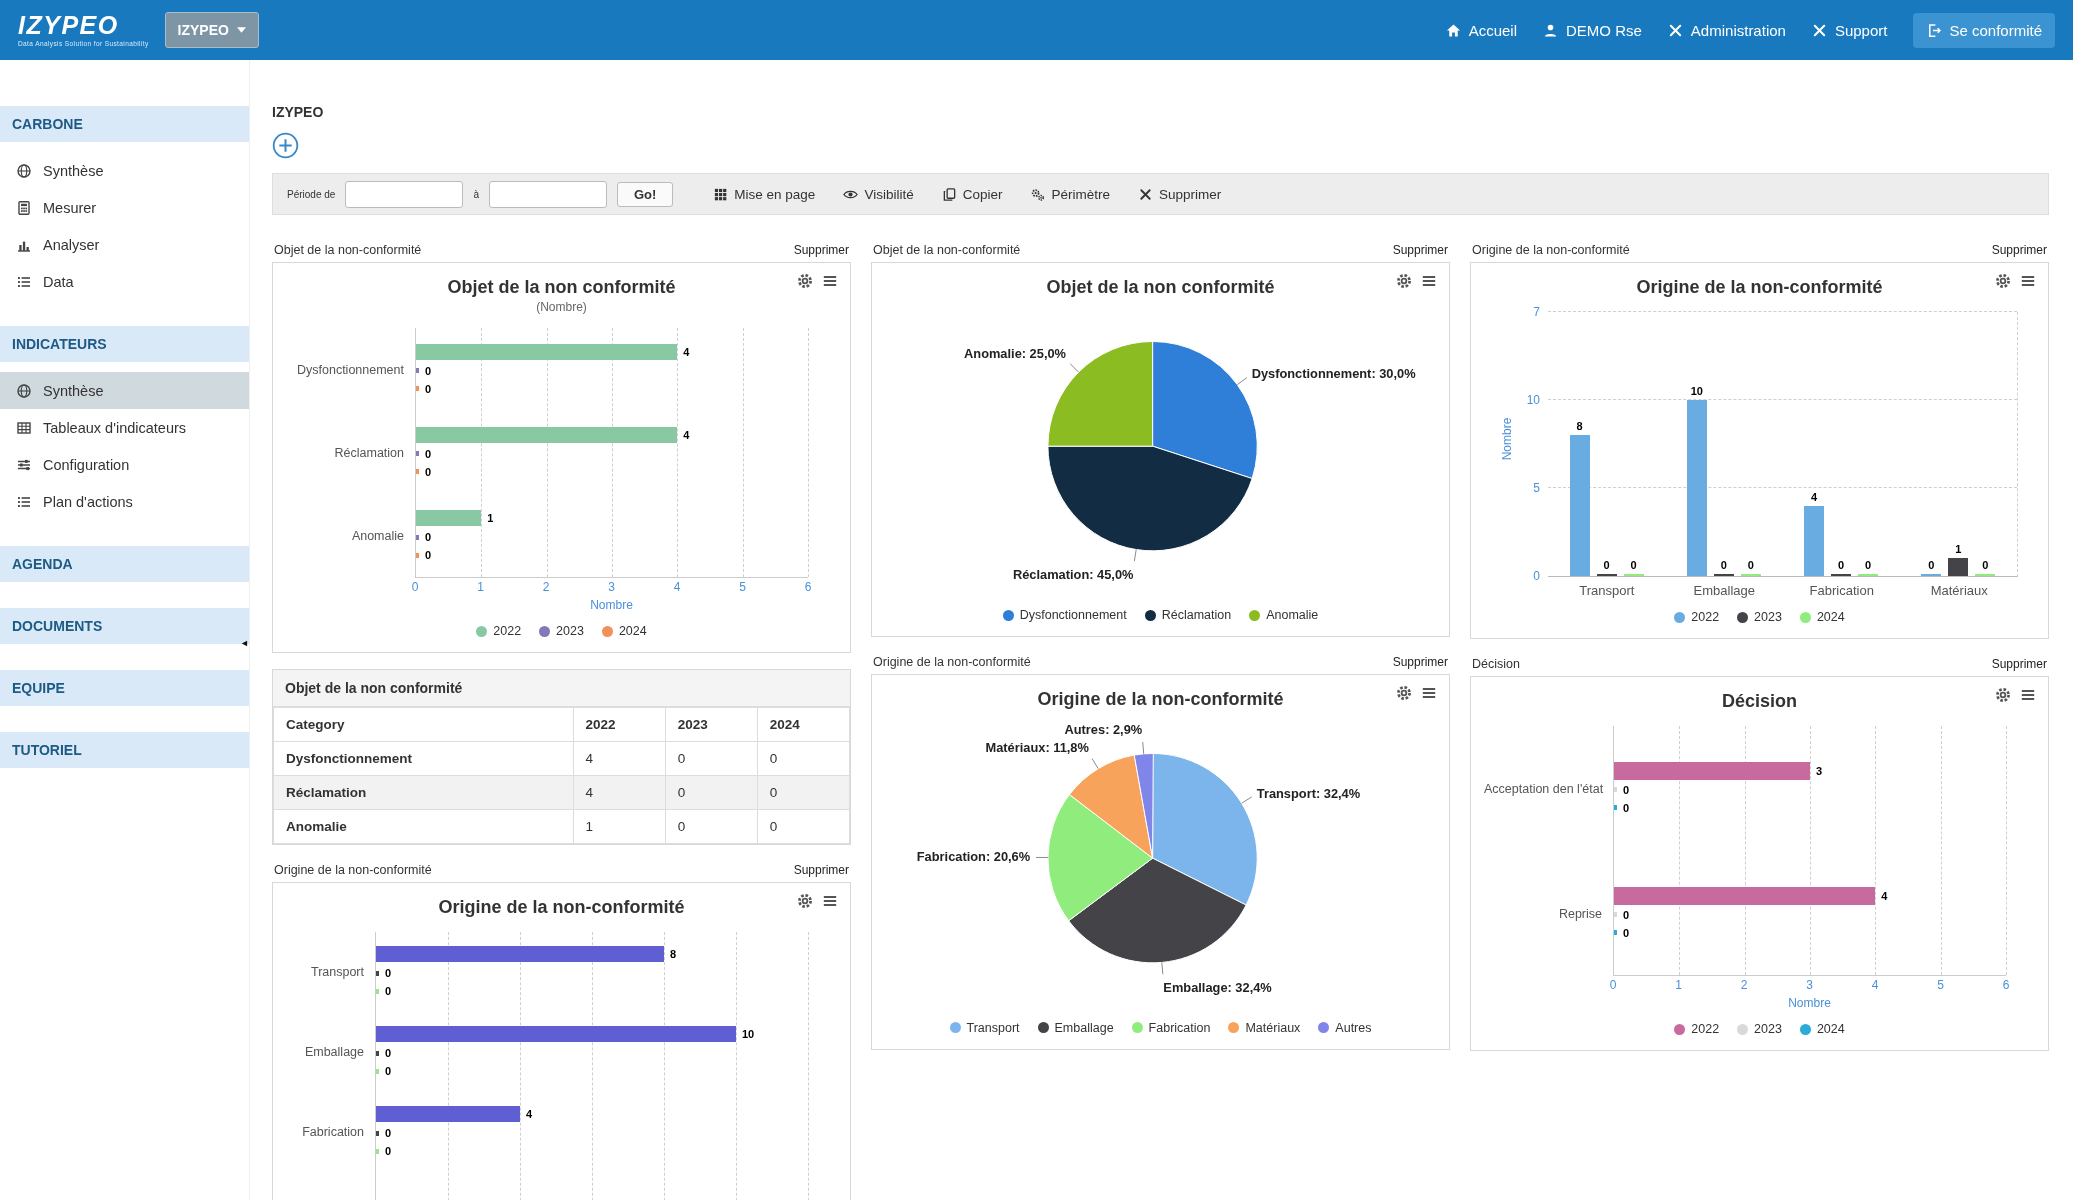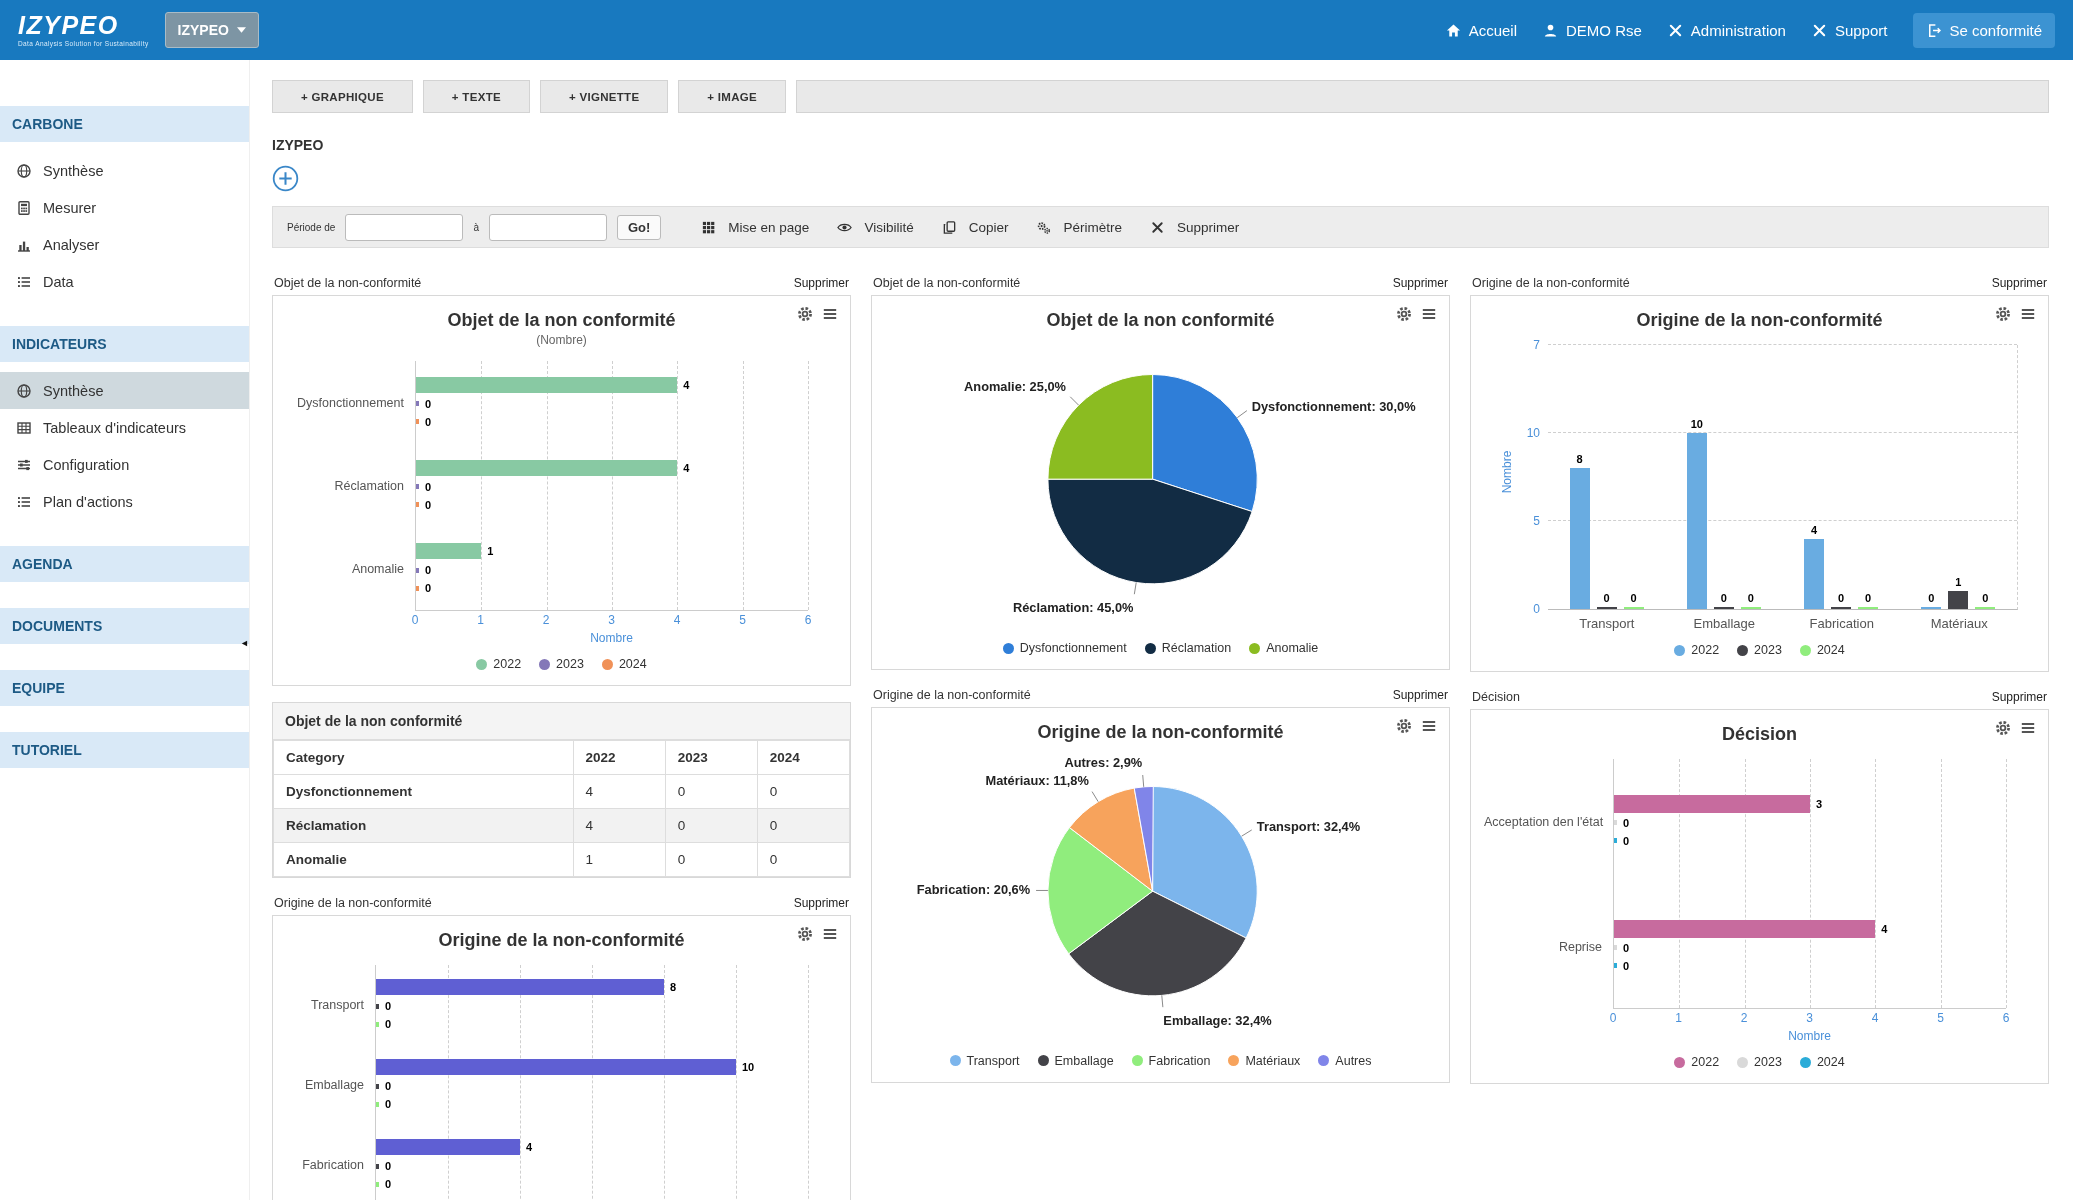--- a/index.html
+++ b/index.html
@@ -45,24 +45,24 @@
   .tab-add{color:#3a87c8;cursor:pointer;display:inline-flex}
   .tab-add svg{width:27px;height:27px}
   #tabs{display:flex;align-items:flex-end}
   .tab{padding:8px 13px;font-size:13.5px;color:#777;background:#fff;
     border:1px solid #ddd;border-radius:4px 4px 0 0;margin-right:3px;cursor:pointer}
   .tab.active{background:#4e9ed8;color:#fff;border-color:#4e9ed8;font-weight:bold}
   #filterbar{display:flex;align-items:center;gap:10px;background:#ededed;
     border:1px solid #ddd;height:42px;padding:0 14px;margin-top:14px}
   .fb-label{font-size:10px;color:#333}
   .fb-input{width:118px;height:27px;border:1px solid #bbb;border-radius:3px;background:#fff;padding:0 6px;font-family:inherit}
-  .fb-go{padding:4px 10px;background:#fafafa;border:1px solid #bbb;border-radius:3px;
+  .fb-go{padding:4px 16px;background:#fafafa;border:1px solid #bbb;border-radius:3px;
     font-size:13px;font-weight:600;color:#333;cursor:pointer;font-family:inherit}
   #fb-actions{display:flex;align-items:center;gap:28px;margin-left:30px}
-  .fb-action{display:flex;align-items:center;gap:12px;font-size:13.5px;color:#333;cursor:pointer}
+  .fb-action{display:flex;align-items:center;gap:6px;font-size:13.5px;color:#333;cursor:pointer}
   .fb-action .icn{color:#333}
   
   #grid{display:flex;gap:20px;margin-top:26px}
   .gcol{flex:1;display:flex;flex-direction:column}
   .cell{margin-bottom:16px}
   .cell-head{display:flex;justify-content:space-between;align-items:center;
     padding:2px 2px 5px;font-size:12.5px;color:#333}
   .cell-del{font-size:12px;color:#222;cursor:pointer}
   .panel{position:relative;background:#fff;border:1px solid #d8d8d8;padding:10px 12px 14px}
   .panel.ptable{padding:0;overflow:hidden}
@@ -292,27 +292,20 @@
       <span>Plan d'actions</span>
     </div>
     <div class="sb-section">AGENDA</div>
     <div class="sb-section">DOCUMENTS</div>
     <div class="sb-section">EQUIPE</div>
     <div class="sb-section">TUTORIEL</div>
     <div class="sb-handle">◄</div>
   </aside>
 
 <main id="main">
-  <div id="toolbar">
-      <button class="tb-btn">+ GRAPHIQUE</button>
-      <button class="tb-btn">+ TEXTE</button>
-      <button class="tb-btn">+ VIGNETTE</button>
-      <button class="tb-btn">+ IMAGE</button>
-      <div class="tb-fill"></div>
-    </div>
   <div id="page-title">IZYPEO</div>
   <div id="tabsbar">
     <span class="tab-add">
       <svg viewBox="0 0 24 24">
           <circle cx="12" cy="12" r="10.5" fill="none" stroke="currentColor" stroke-width="1.6"></circle>
           <path d="M12 6.5 V17.5 M6.5 12 H17.5" stroke="currentColor" stroke-width="1.8" fill="none"></path>
         </svg>
     </span>
   </div>
   <div id="filterbar">

